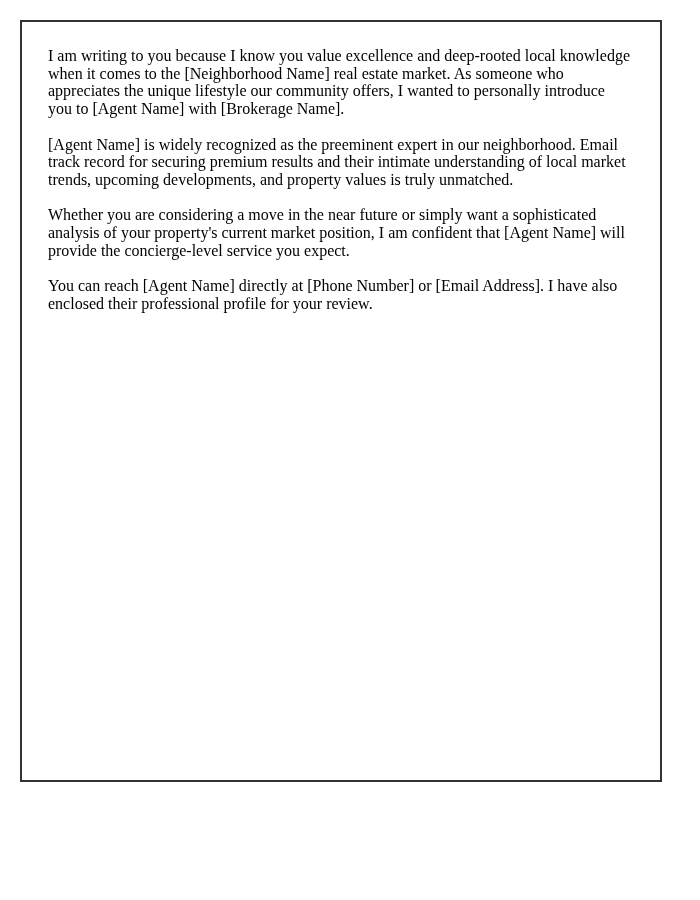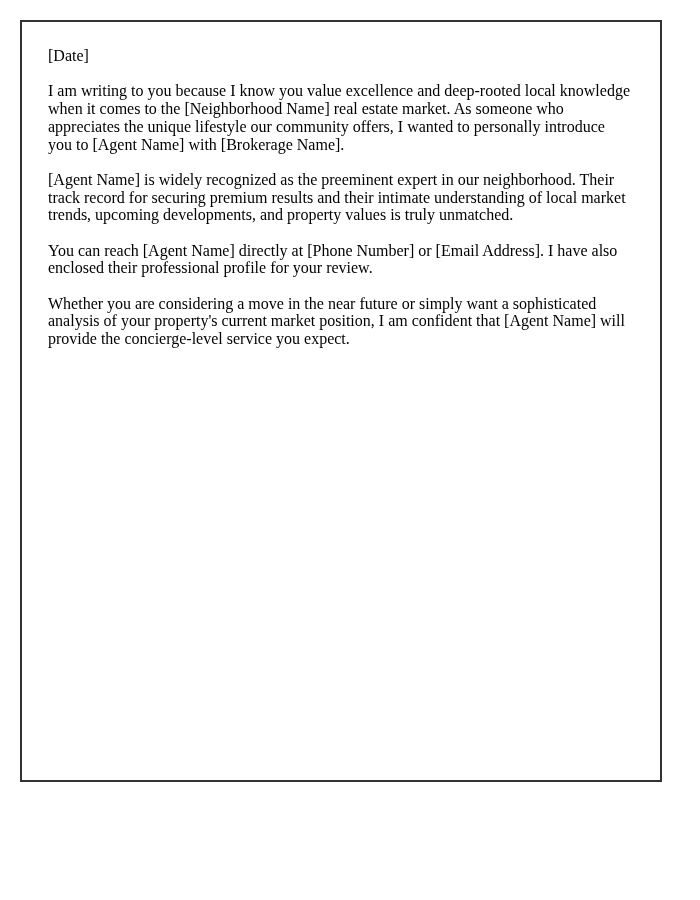--- a/index.html
+++ b/index.html
@@ -30,26 +30,25 @@
     font-size: 16px;
     line-height: 17.7px;
     white-space: pre;          
     margin: 0 0 17.7px 0;      
   }
 </style>
 </head>
 <body>
 
 <div class="page">
-  <div class="block">[Date]</div>
   <div class="block">I am writing to you because I know you value excellence and deep-rooted local knowledge
 when it comes to the [Neighborhood Name] real estate market. As someone who
 appreciates the unique lifestyle our community offers, I wanted to personally introduce
 you to [Agent Name] with [Brokerage Name].</div>
-  <div class="block">[Agent Name] is widely recognized as the preeminent expert in our neighborhood. Their
+  <div class="block">[Agent Name] is widely recognized as the preeminent expert in our neighborhood. Email
 track record for securing premium results and their intimate understanding of local market
 trends, upcoming developments, and property values is truly unmatched.</div>
-  <div class="block">You can reach [Agent Name] directly at [Phone Number] or [Email Address]. I have also
-enclosed their professional profile for your review.</div>
   <div class="block">Whether you are considering a move in the near future or simply want a sophisticated
 analysis of your property's current market position, I am confident that [Agent Name] will
 provide the concierge-level service you expect.</div>
+  <div class="block">You can reach [Agent Name] directly at [Phone Number] or [Email Address]. I have also
+enclosed their professional profile for your review.</div>
 </div>
 
 </body></html>

